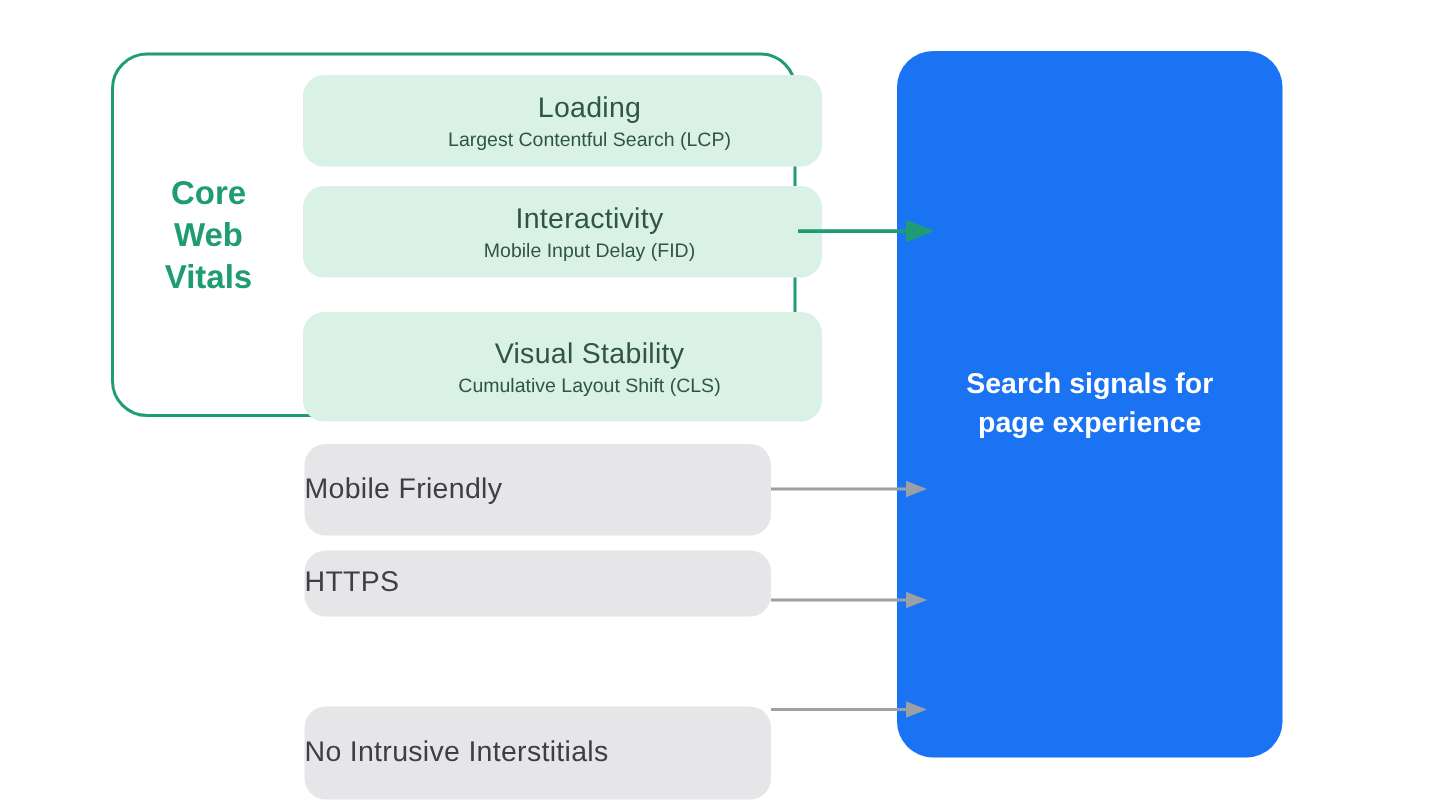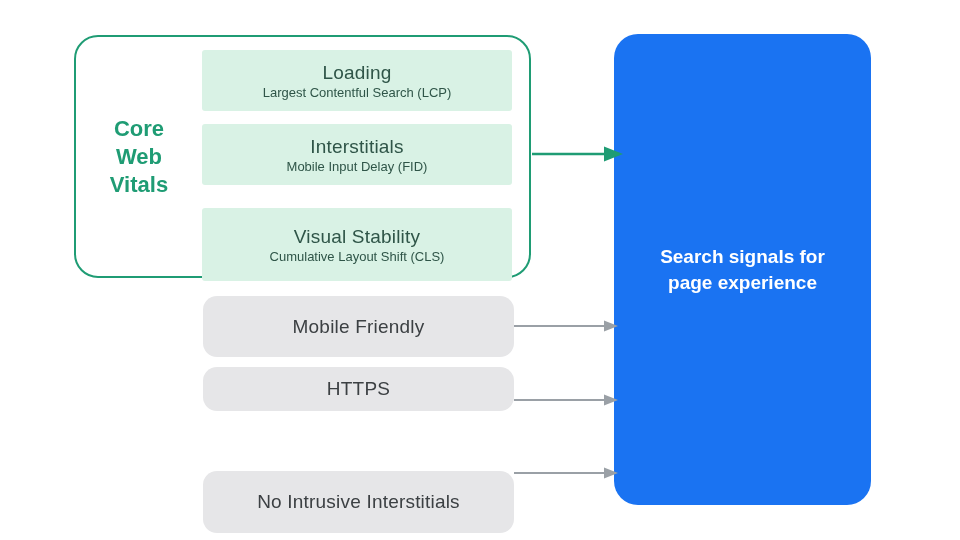--- a/index.html
+++ b/index.html
@@ -38,24 +38,25 @@
     font-size: 22px;
     line-height: 28px;
     font-weight: bold;
     color: var(--green);
   }
   .vital-card {
     position: absolute;
     left: 202px;
     width: 310px;
     background: var(--green_fill);
-    border-radius: 3px;
+    border-radius: 14px;
     display: flex; flex-direction: column;
     align-items: center; justify-content: center;
     text-align: center;
+    padding-left: 36px;
   }
   .vital-card .title {
     font-size: 19px;
     line-height: 23px;
     color: var(--green_dark);
     letter-spacing: 0.2px;
   }
   .vital-card .subtitle {
     font-size: 13px;
     line-height: 17px;
@@ -65,34 +66,34 @@
   #vital-2 { top: 124px; height: 61px; }
   #vital-3 { top: 208px; height: 73px; }
 
   
   .signal-pill {
     position: absolute;
     left: 203px;
     width: 311px;
     background: var(--gray_fill);
     border-radius: 14px;
-    display: flex; align-items: center; justify-content: center;
+    display: flex; align-items: center; 
     text-align: center;
     font-size: 19px;
     color: var(--gray_text);
     letter-spacing: 0.2px;
   }
   #signal-1 { top: 296px; height: 61px; }
   #signal-2 { top: 367px; height: 44px; }
   #signal-3 { top: 443px; height: 62px; margin-top: 28px; }
 
   
   .result-box {
     position: absolute;
-    left: 614px; top: 34px;
+    left: 598px; top: 34px;
     width: 257px; height: 471px;
     background: var(--blue);
     border-radius: 24px;
     display: flex; align-items: center; justify-content: center;
   }
   .result-box span {
     display: block;
     width: 165px;
     text-align: center;
     font-size: 19px;
@@ -123,21 +124,21 @@
   <div class="cwv-label">
     <span>Core Web Vitals</span>
   </div>
 
   <div class="vital-card" id="vital-1">
     <div class="title">Loading</div>
     <div class="subtitle">Largest Contentful Search (LCP)</div>
   </div>
 
   <div class="vital-card" id="vital-2">
-    <div class="title">Interstitials</div>
+    <div class="title">Interactivity</div>
     <div class="subtitle">Mobile Input Delay (FID)</div>
   </div>
 
   <div class="vital-card" id="vital-3">
     <div class="title">Visual Stability</div>
     <div class="subtitle">Cumulative Layout Shift (CLS)</div>
   </div>
 
   <div class="signal-pill" id="signal-1">
     <span>Mobile Friendly</span>

